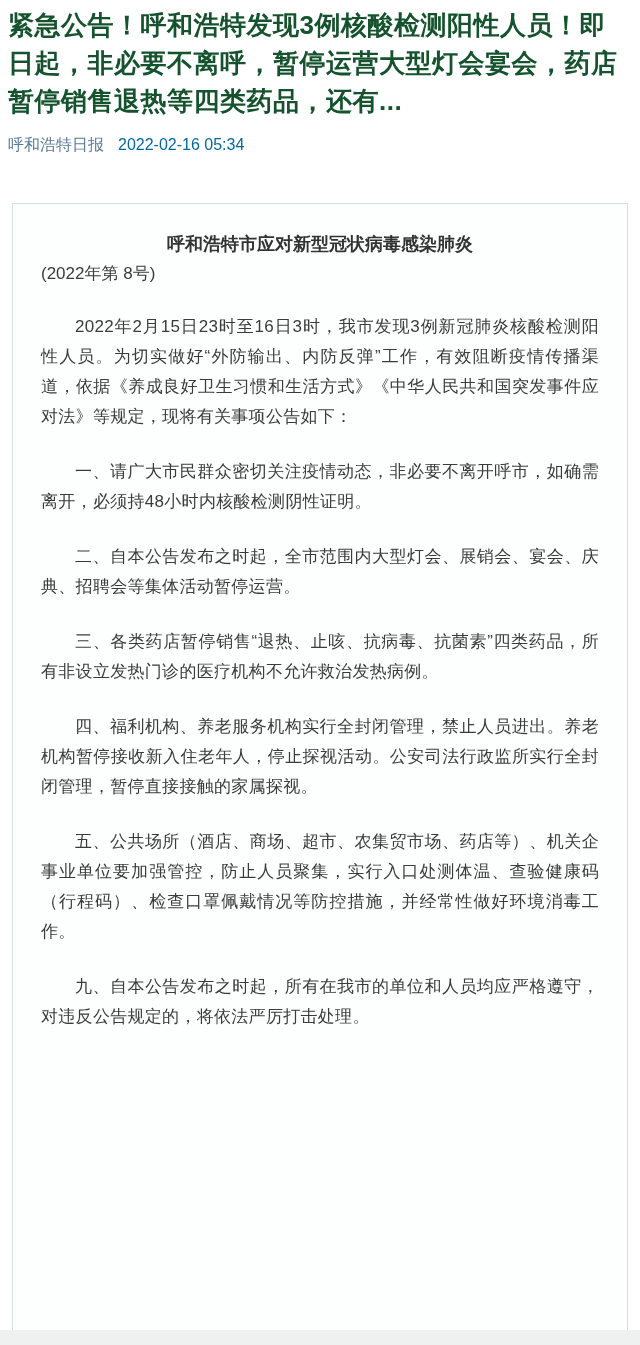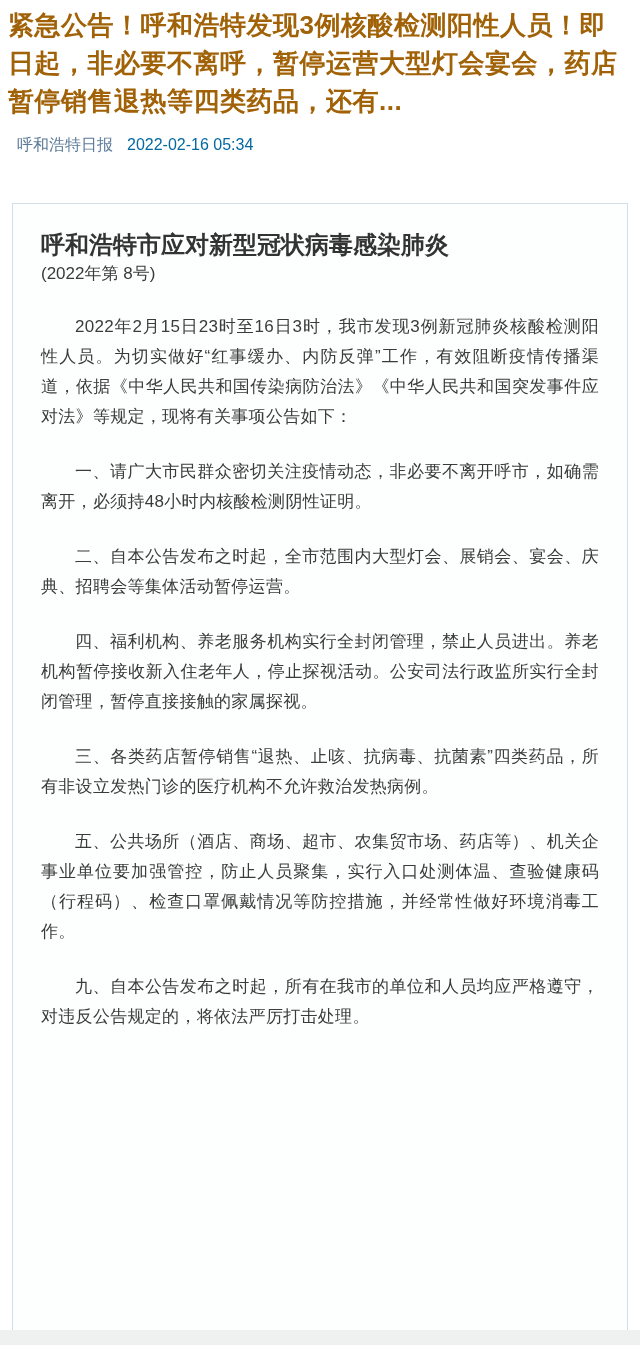--- a/index.html
+++ b/index.html
@@ -14,52 +14,51 @@
     background: #ffffff;
     position: relative;
     overflow: hidden;
   }
   
   .headline {
     padding: 6px 10px 0 8px;
     font-size: 26px;
     font-weight: 700;
     line-height: 38px;
-    color: #a16207;
+    color: #14532d;
     letter-spacing: 0.5px;
   }
   
   .meta {
     padding: 14px 10px 0 8px;
     font-size: 16px;
     line-height: 22px;
     display: flex;
     align-items: flex-end;
     gap: 14px;
-    margin-left: 9px;
   }
   .meta .source {
     color: #5b7a99;
     text-decoration: none;
     cursor: pointer;
   }
   .meta .timestamp {
     color: #0369a1;
   }
   
   .card {
     margin: 47px 12px 0 12px;
     border: 1px solid #cfdfe5;
     background: #fdfefe;
     padding: 26px 28px 30px 28px;
     min-height: 1150px;
   }
   .card-title {
-    text-align: left;
-    font-size: 24px;
+    text-align: center;
+    font-size: 18px;
     font-weight: 700;
     color: #333333;
     line-height: 29px;
   }
   .card-subtitle {
     text-align: left;
     font-size: 17px;
     font-weight: 400;
     color: #3a3a3a;
     line-height: 29px;
@@ -95,25 +94,25 @@
     <span class="source">呼和浩特日报</span>
     <span class="timestamp">2022-02-16 05:34</span>
   </div>
 
   <div class="card">
 
     <div class="card-title">呼和浩特市应对新型冠状病毒感染肺炎</div>
     <div class="card-subtitle">(2022年第 8号)</div>
 
     <div class="body-paragraphs">
-        <p>2022年2月15日23时至16日3时，我市发现3例新冠肺炎核酸检测阳性人员。为切实做好“红事缓办、内防反弹”工作，有效阻断疫情传播渠道，依据《中华人民共和国传染病防治法》《中华人民共和国突发事件应对法》等规定，现将有关事项公告如下：</p>
+        <p>2022年2月15日23时至16日3时，我市发现3例新冠肺炎核酸检测阳性人员。为切实做好“外防输出、内防反弹”工作，有效阻断疫情传播渠道，依据《养成良好卫生习惯和生活方式》《中华人民共和国突发事件应对法》等规定，现将有关事项公告如下：</p>
         <p>一、请广大市民群众密切关注疫情动态，非必要不离开呼市，如确需离开，必须持48小时内核酸检测阴性证明。</p>
         <p>二、自本公告发布之时起，全市范围内大型灯会、展销会、宴会、庆典、招聘会等集体活动暂停运营。</p>
+        <p>三、各类药店暂停销售“退热、止咳、抗病毒、抗菌素”四类药品，所有非设立发热门诊的医疗机构不允许救治发热病例。</p>
         <p>四、福利机构、养老服务机构实行全封闭管理，禁止人员进出。养老机构暂停接收新入住老年人，停止探视活动。公安司法行政监所实行全封闭管理，暂停直接接触的家属探视。</p>
-        <p>三、各类药店暂停销售“退热、止咳、抗病毒、抗菌素”四类药品，所有非设立发热门诊的医疗机构不允许救治发热病例。</p>
         <p>五、公共场所（酒店、商场、超市、农集贸市场、药店等）、机关企事业单位要加强管控，防止人员聚集，实行入口处测体温、查验健康码（行程码）、检查口罩佩戴情况等防控措施，并经常性做好环境消毒工作。</p>
         <p>九、自本公告发布之时起，所有在我市的单位和人员均应严格遵守，对违反公告规定的，将依法严厉打击处理。</p>
       </div>
 
   </div>
 
   <div class="bottom-strip"></div>
 
 </div>
 

